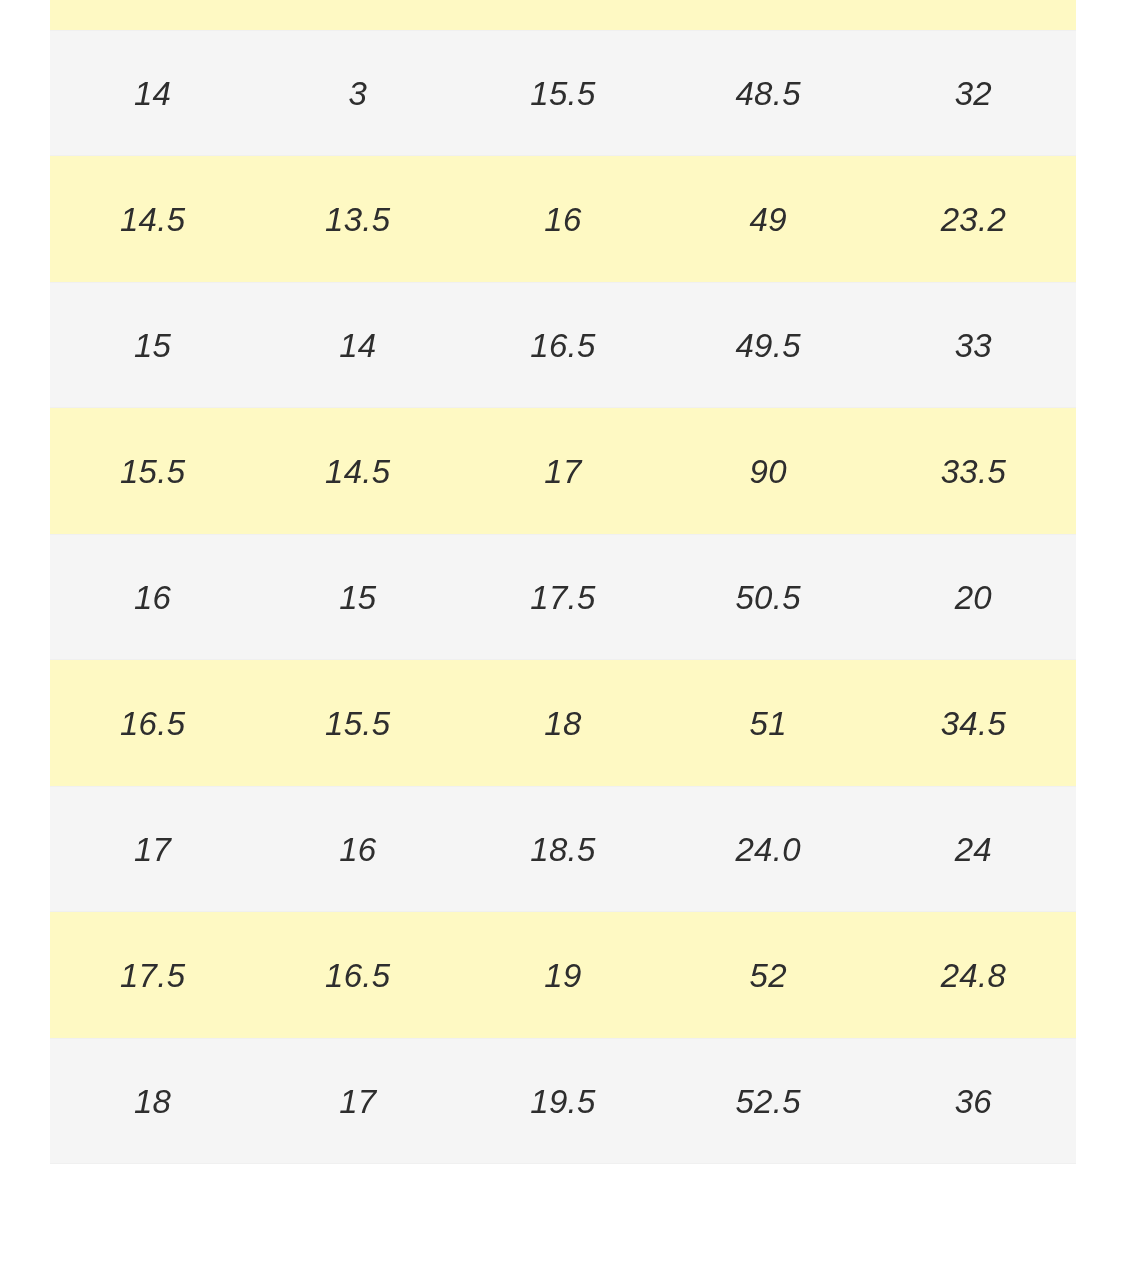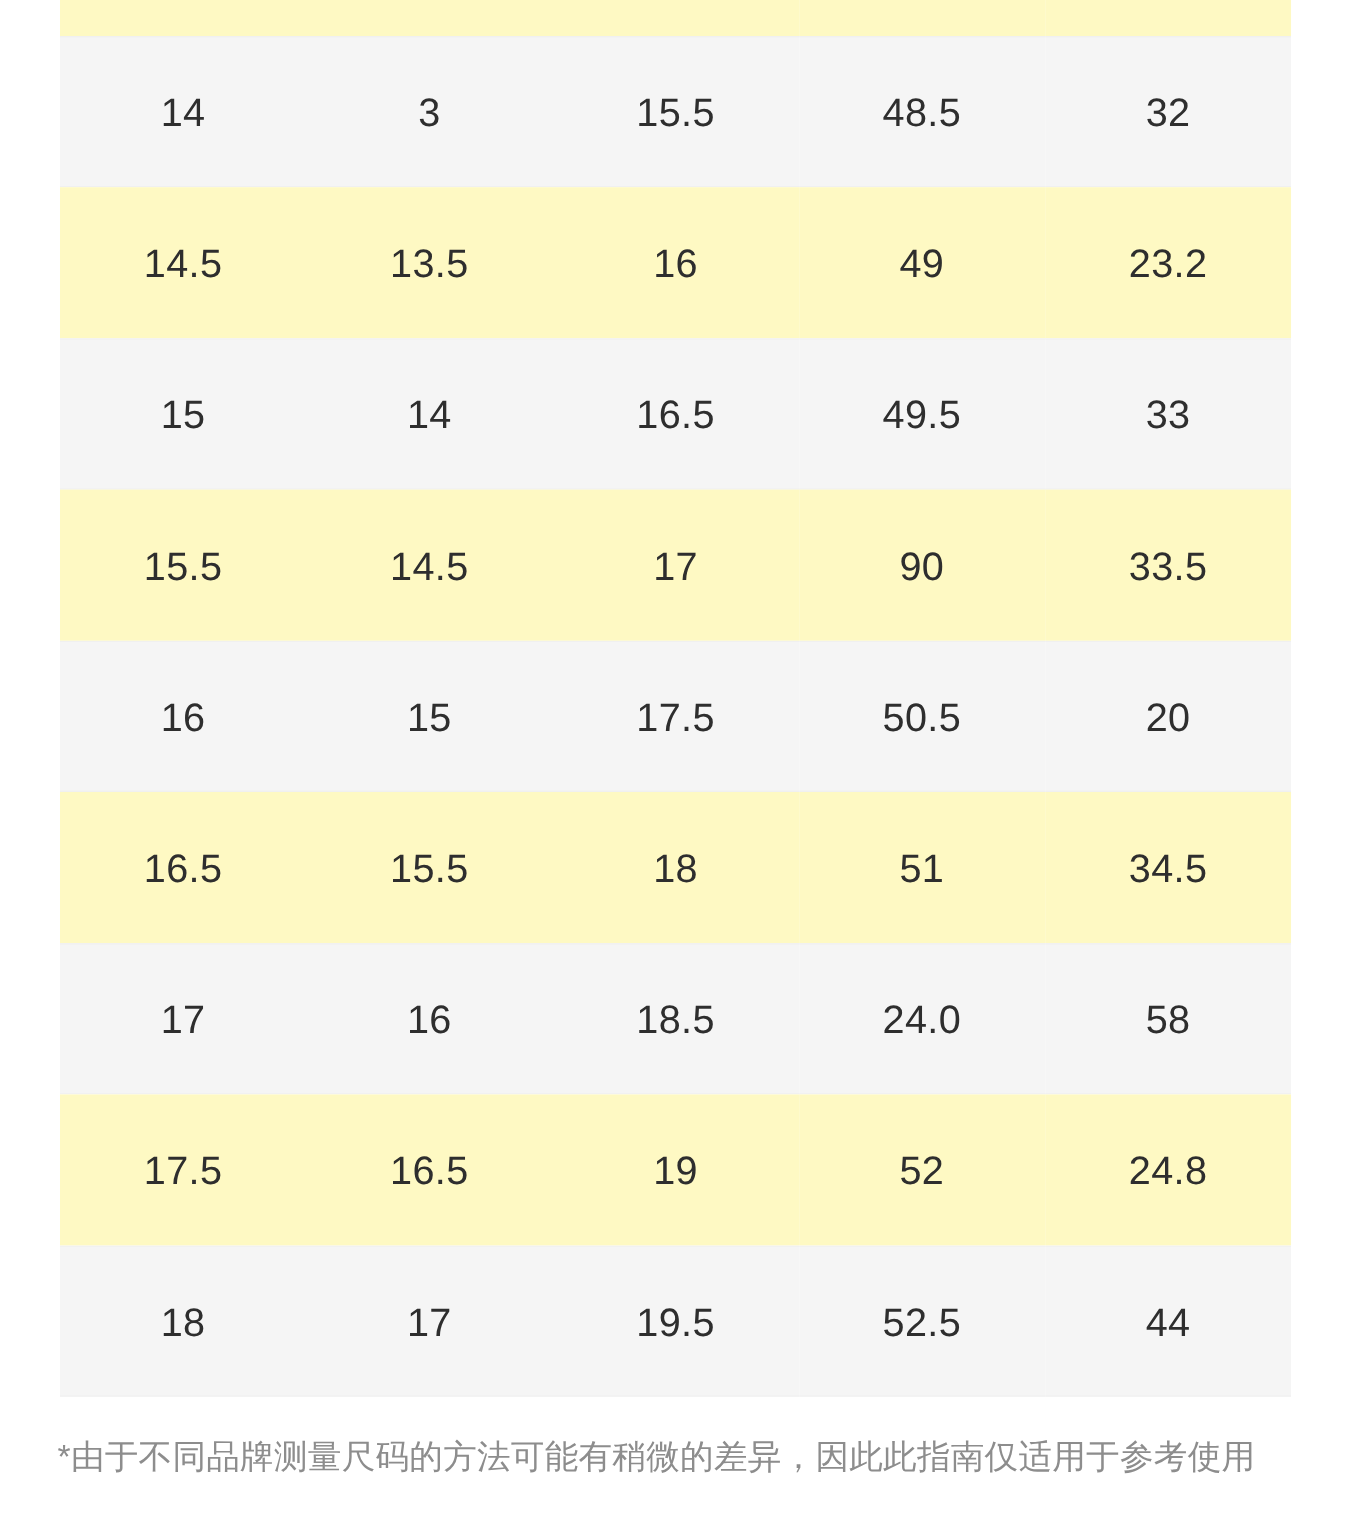--- a/index.html
+++ b/index.html
@@ -28,20 +28,21 @@
     position: absolute;
     left: 50px;
     top: -96px;                 
     width: 1026px;
     border-collapse: collapse;
     table-layout: fixed;
   }
 
   .size-table tr {
     height: 126px;
+    font-style: italic;
   }
 
   .size-table td {
     height: 126px;
     width: 20.5%;
     text-align: center;
     vertical-align: middle;
     font-size: 33px;
     font-weight: 400;
     color: #2e2e2e;
@@ -146,38 +147,37 @@
           <td>15.5</td>
           <td>18</td>
           <td>51</td>
           <td>34.5</td>
         </tr>
         <tr class="striped">
           <td>17</td>
           <td>16</td>
           <td>18.5</td>
           <td>24.0</td>
-          <td>58</td>
+          <td>24</td>
         </tr>
         <tr>
           <td>17.5</td>
           <td>16.5</td>
           <td>19</td>
           <td>52</td>
           <td>24.8</td>
         </tr>
         <tr class="striped">
           <td>18</td>
           <td>17</td>
           <td>19.5</td>
           <td>52.5</td>
-          <td>44</td>
+          <td>36</td>
         </tr>
       </tbody>
   </table>
 
   <div class="gutter-left"></div>
   <div class="gutter-right"></div>
   <div class="bottom-fill"></div>
 
-  <div class="footnote">*由于不同品牌测量尺码的方法可能有稍微的差异，因此此指南仅适用于参考使用</div>
 
 </div>
 
 </body></html>

